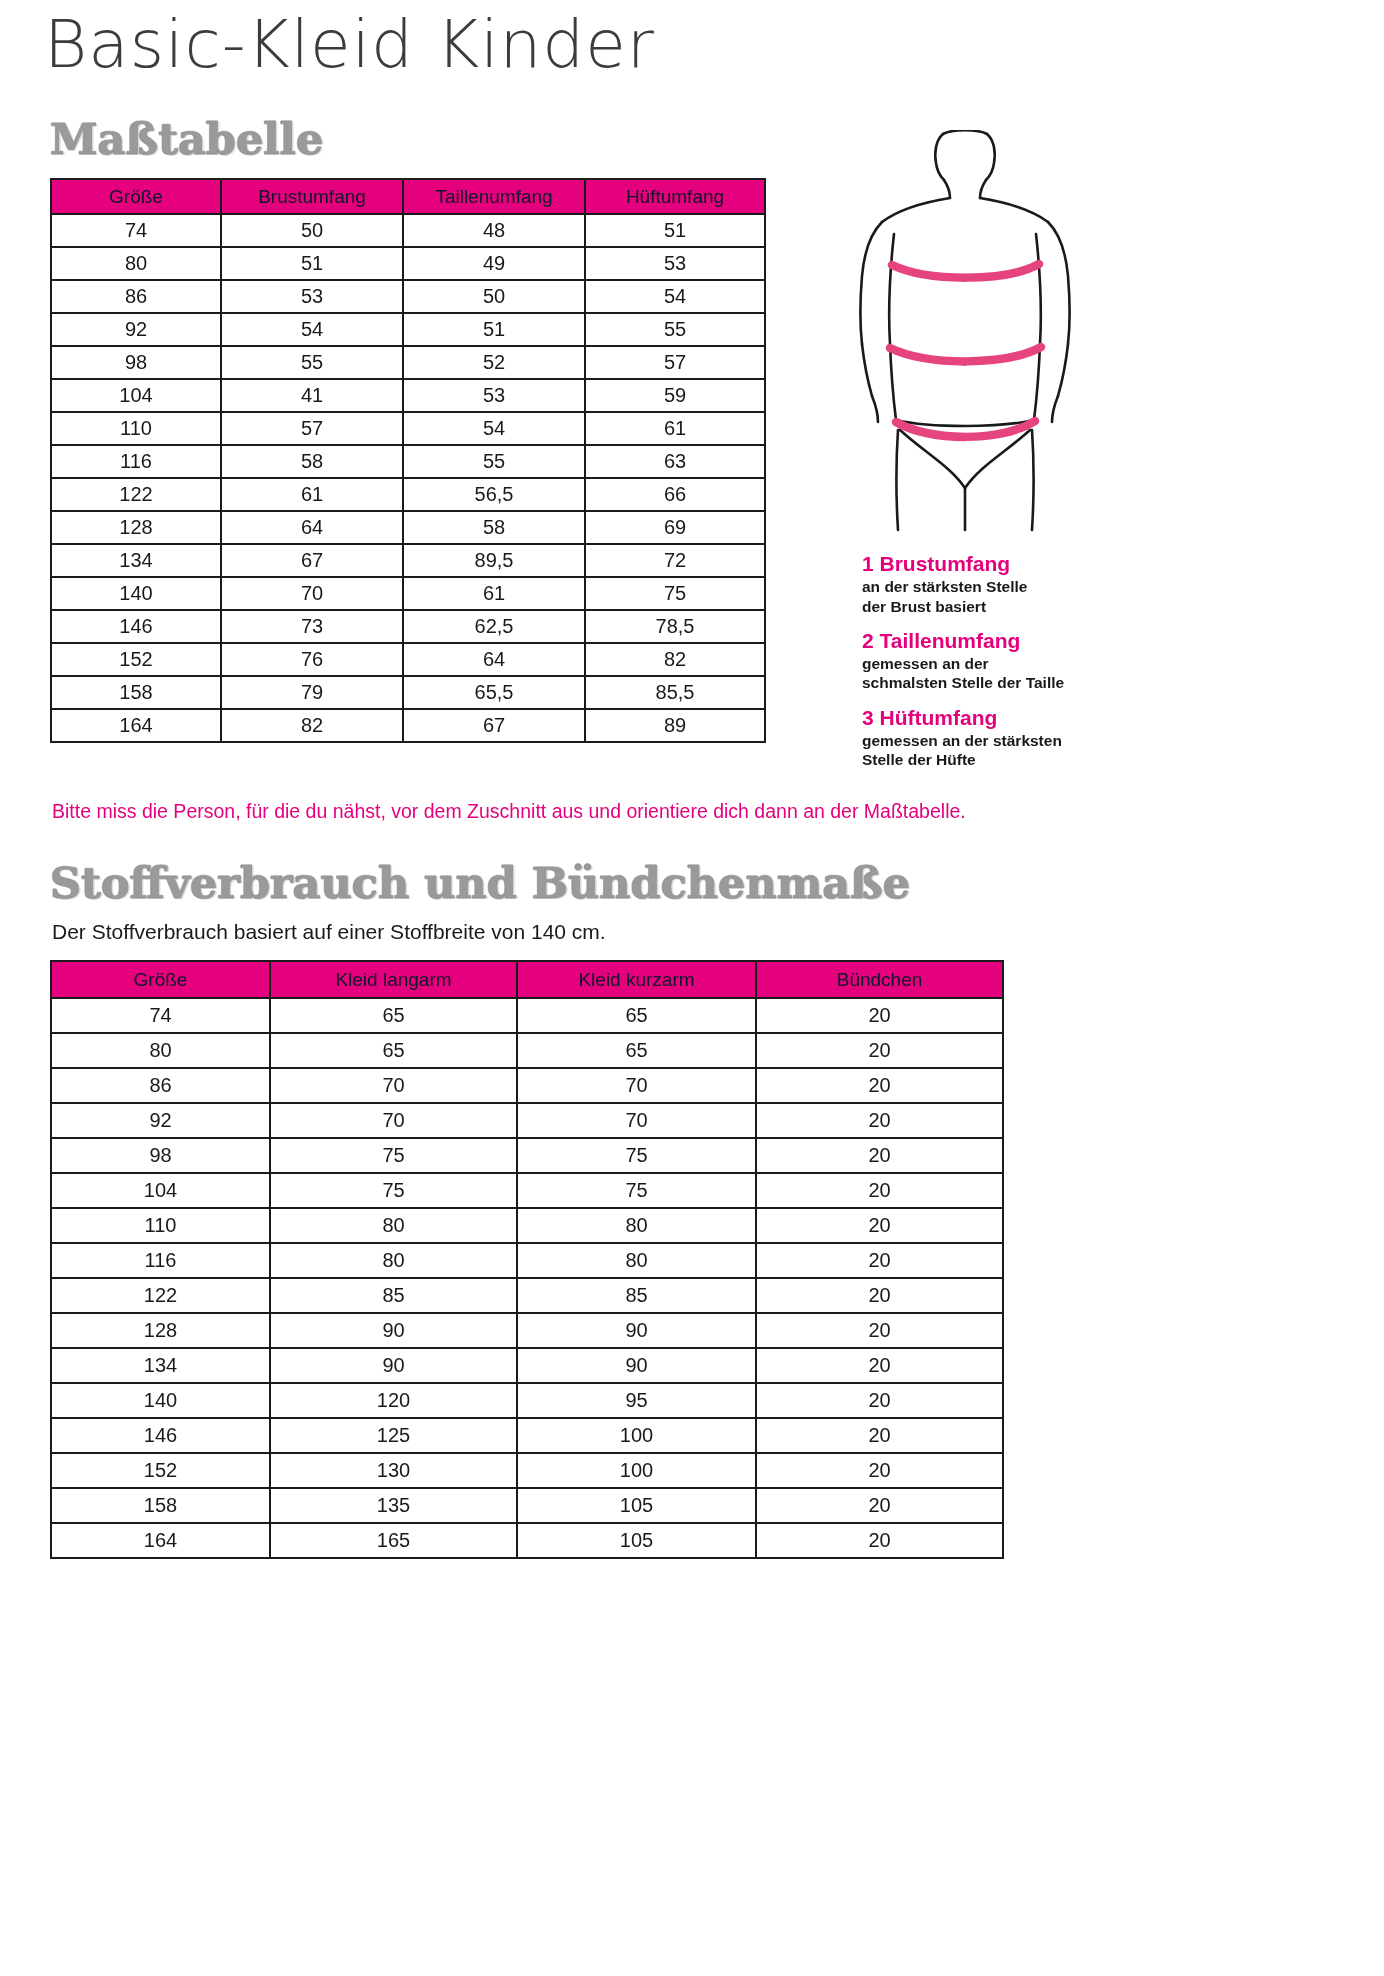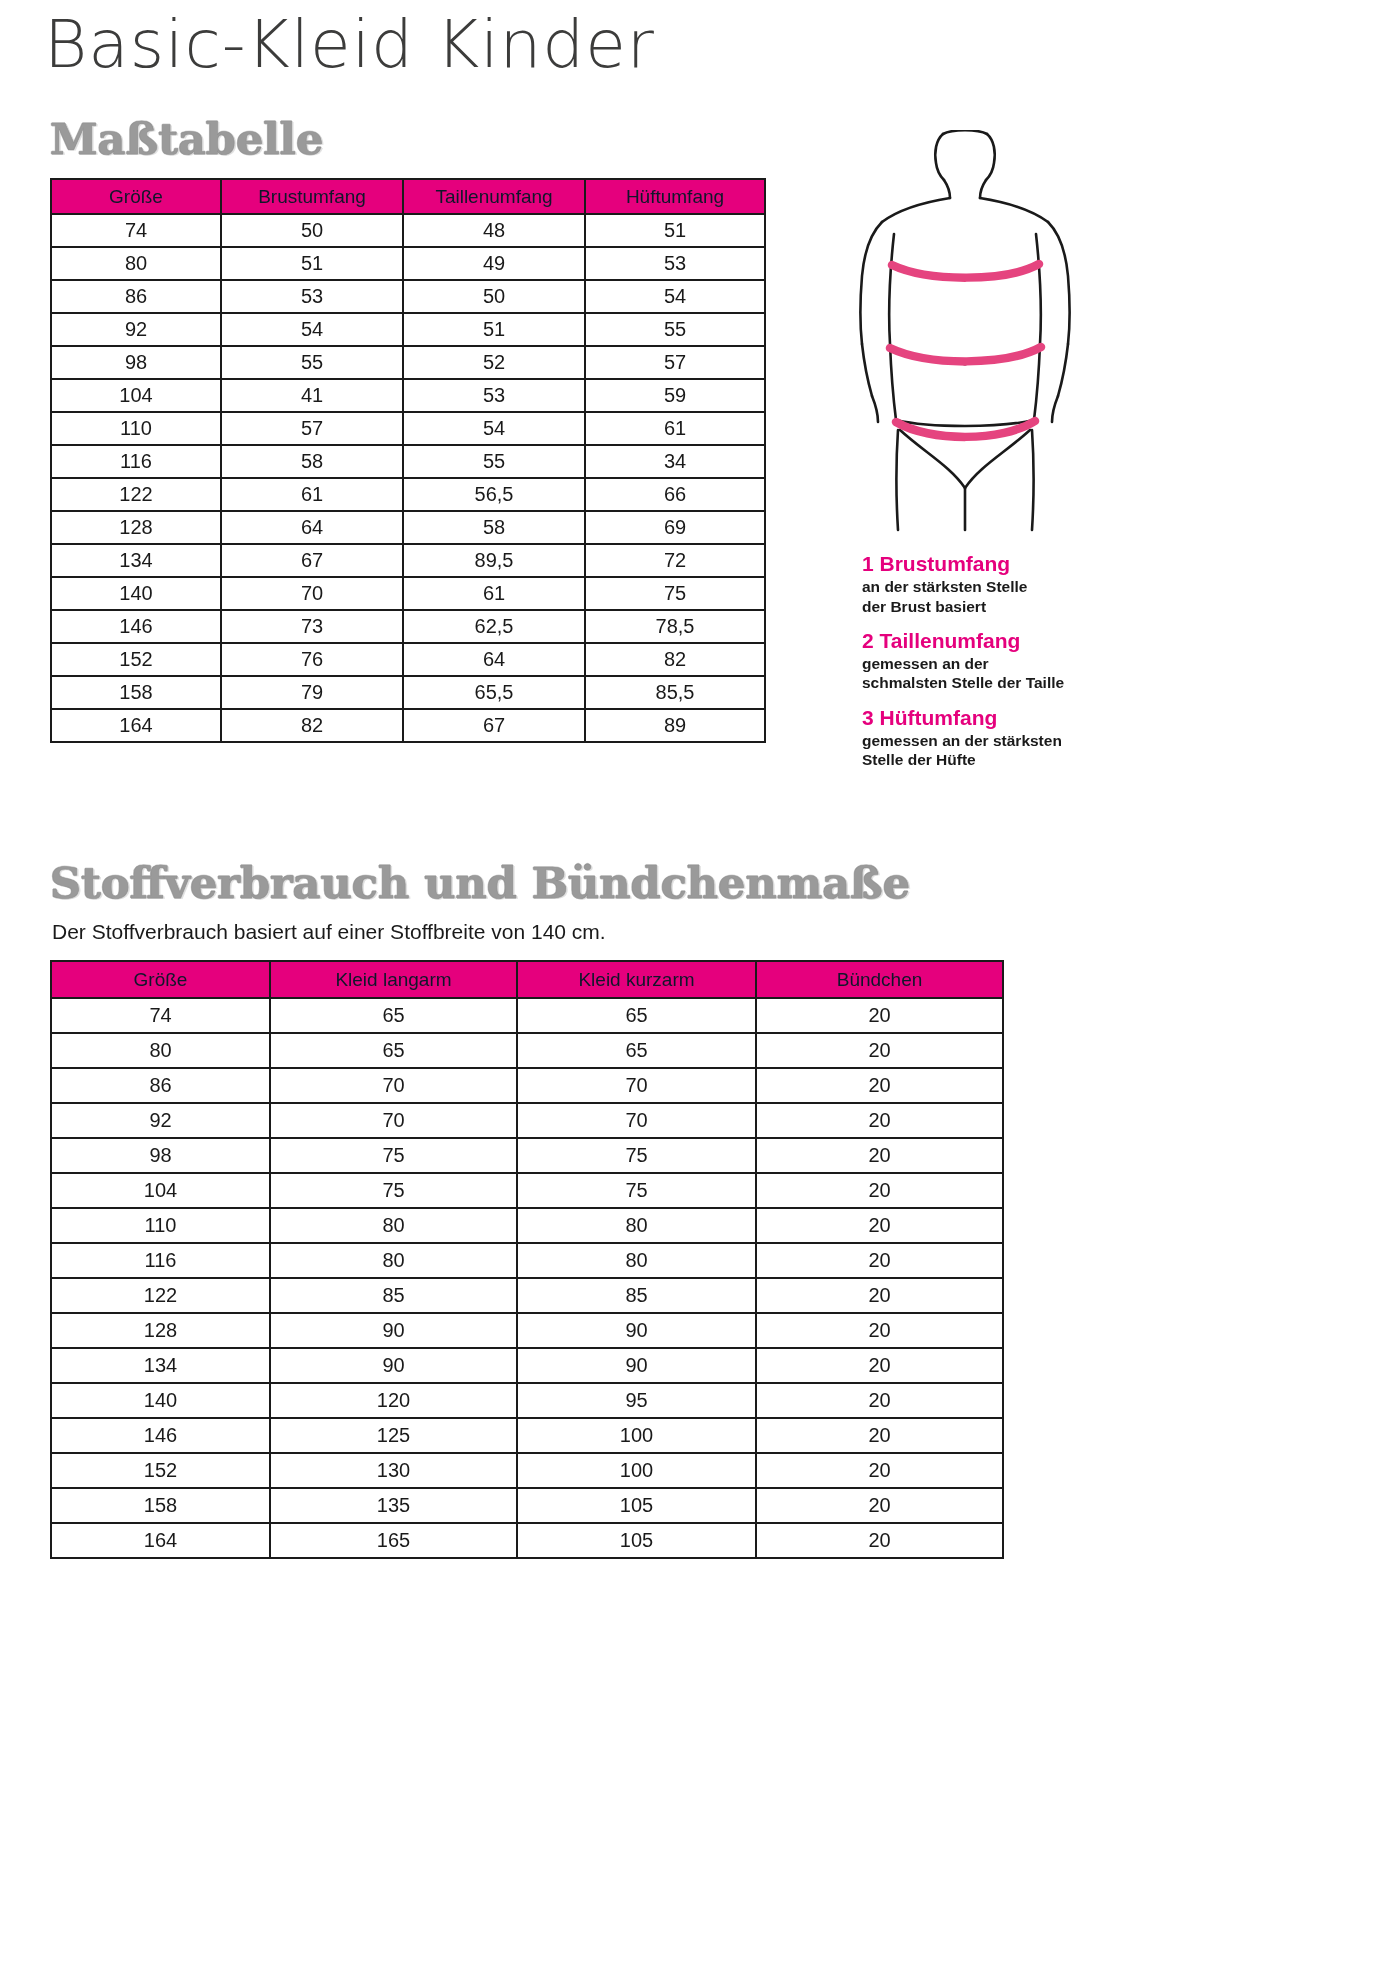--- a/index.html
+++ b/index.html
@@ -232,21 +232,21 @@
         <tr>
           <td>110</td>
           <td>57</td>
           <td>54</td>
           <td>61</td>
         </tr>
         <tr>
           <td>116</td>
           <td>58</td>
           <td>55</td>
-          <td>34</td>
+          <td>63</td>
         </tr>
         <tr>
           <td>122</td>
           <td>61</td>
           <td>56,5</td>
           <td>66</td>
         </tr>
         <tr>
           <td>128</td>
           <td>64</td>
@@ -346,20 +346,21 @@
       <div class="legend-desc">gemessen an der</div>
       <div class="legend-desc">schmalsten Stelle der Taille</div>
     </div>
     <div class="legend-item">
       <div class="legend-title">3 Hüftumfang</div>
       <div class="legend-desc">gemessen an der stärksten</div>
       <div class="legend-desc">Stelle der Hüfte</div>
     </div>
   </div>
 
+  <div class="pink-note">Bitte miss die Person, für die du nähst, vor dem Zuschnitt aus und orientiere dich dann an der Maßtabelle.</div>
 
   <div class="section-heading" id="heading-stoffverbrauch">Stoffverbrauch und Bündchenmaße</div>
 
   <div class="sub-note">Der Stoffverbrauch basiert auf einer Stoffbreite von 140 cm.</div>
 
   <table class="data-table" id="table-stoffverbrauch">
     <colgroup>
       <col class="s-groesse">
         <col class="s-lang">
         <col class="s-kurz">

